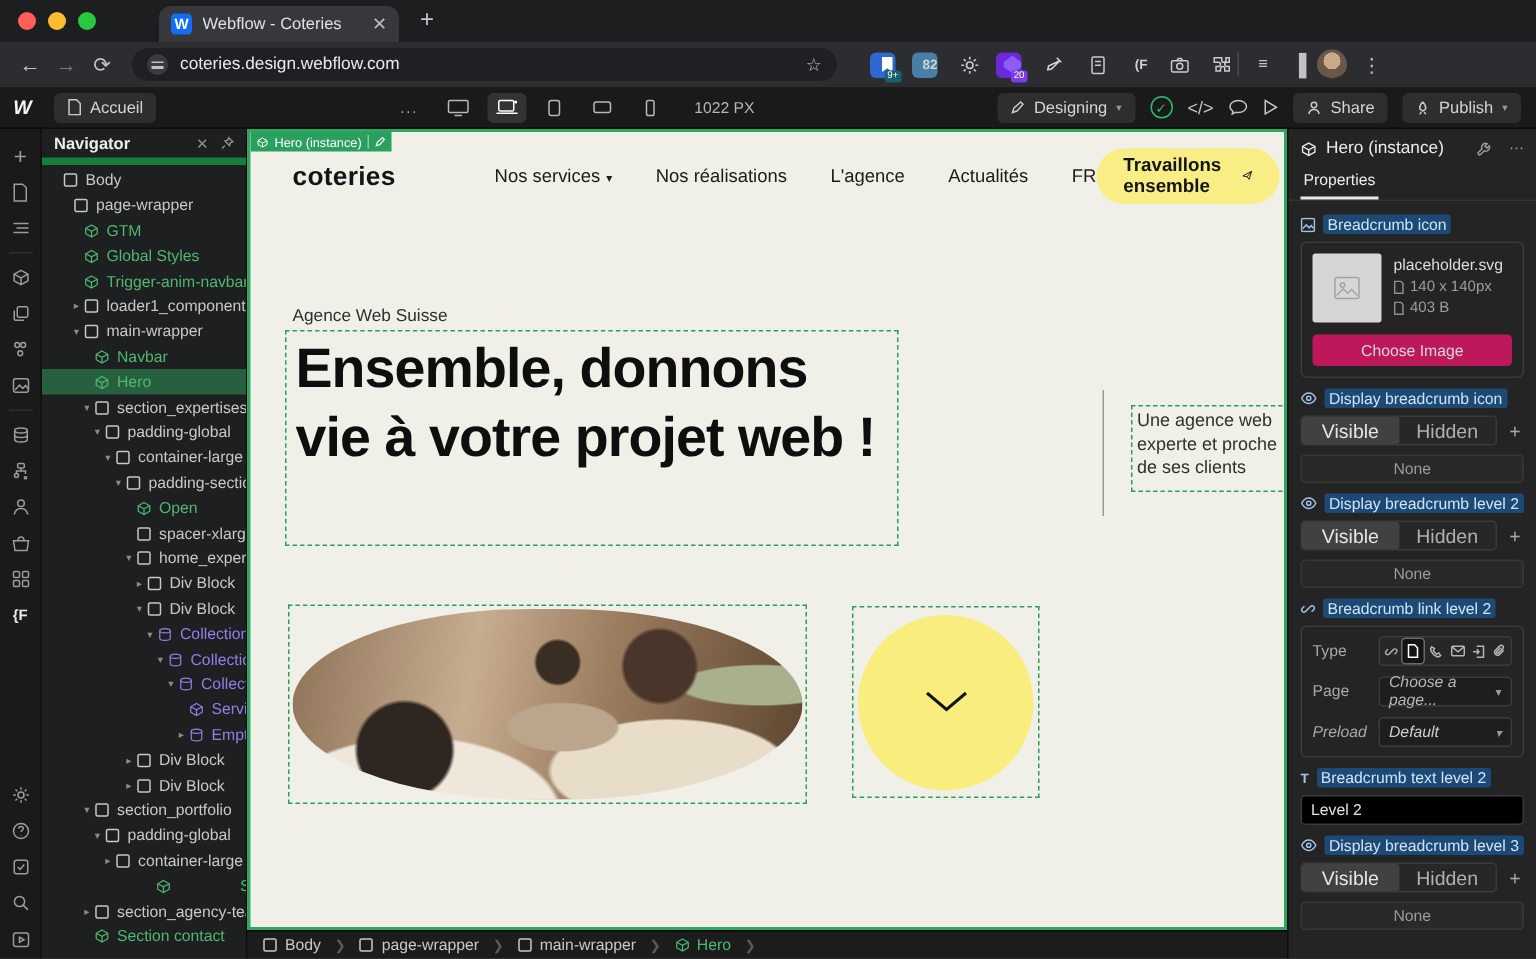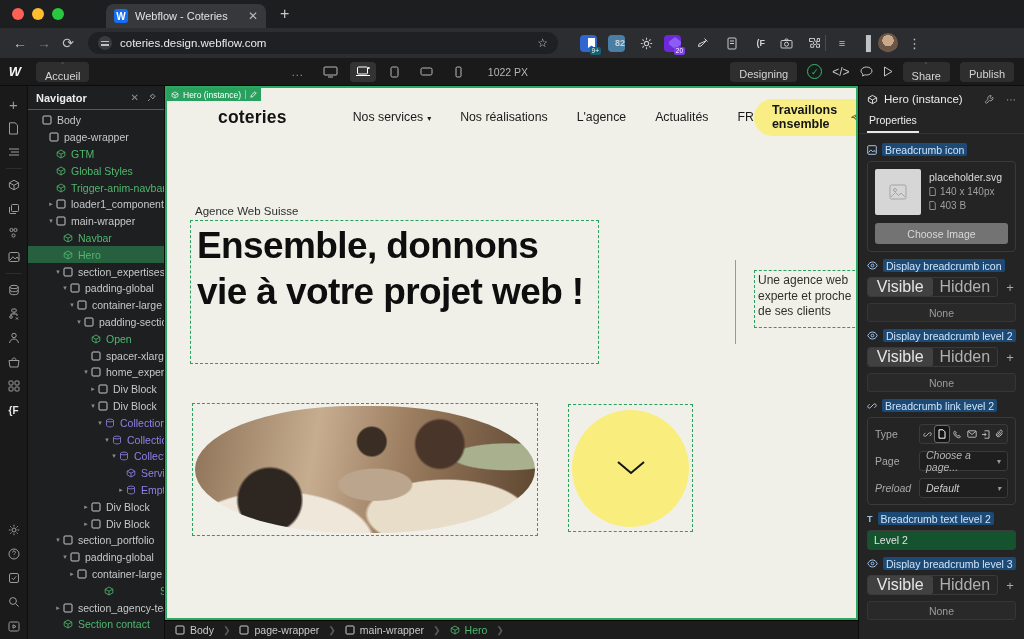--- a/index.html
+++ b/index.html
@@ -41,21 +41,21 @@
   .sep-v { width:1px; height:16px; background:#4a4b4e; margin:0 4px; }
   .avatar { width:20px; height:20px; border-radius:50%;
             background:radial-gradient(circle at 50% 38%, #c9a98a 0 35%, #6b5748 36% 70%, #3c342d 71%); }
   .menu-dots { color:#c0c2c5; font-size:13px; margin:0 6px 0 10px; letter-spacing:0; }
 
   
   .wftoolbar { position:absolute; left:0; top:58px; width:1024px; height:28px; background:#1a1a1a;
                display:flex; align-items:center; border-bottom:1px solid #0c0c0c; }
   .wf-logo { width:30px; text-align:center; color:#f5f5f5; font-weight:bold; font-size:13px; font-style:italic; }
   .chip { display:flex; align-items:center; gap:6px; background:#2e2e2e; border-radius:4px;
-          height:20px; padding:0 9px; color:#d4d4d4; font-size:11px;flex-direction:column; }
+          height:20px; padding:0 9px; color:#d4d4d4; font-size:11px; }
   .toolbar-dots { color:#9a9a9a; margin-left:auto; font-size:11px; letter-spacing:1px; }
   .devices { display:flex; align-items:center; gap:6px; margin-left:14px; }
   .dev { width:26px; height:20px; display:flex; align-items:center; justify-content:center; border-radius:4px; }
   .dev.sel { background:#333; }
   .dev svg { stroke:#b9b9b9; }
   .dev.sel svg { stroke:#fff; }
   .px-label { color:#b5b5b5; font-size:10.5px; margin:0 0 0 16px; }
   .right-tools { display:flex; align-items:center; gap:10px; margin-left:auto; margin-right:10px; }
   .icon-plain { color:#c4c4c4; font-size:12px; display:flex; align-items:center; }
   .check-circle { width:15px; height:15px; border-radius:50%; border:1.5px solid #2dbd6e; color:#2dbd6e;
@@ -67,40 +67,40 @@
   .rail { width:28px; background:#1a1a1a; border-right:1px solid #0e0e0e; display:flex;
           flex-direction:column; align-items:center; padding-top:7px; }
   .rail-btn { width:22px; height:22px; margin-bottom:2px; display:flex; align-items:center;
               justify-content:center; color:#9c9c9c; font-size:12px; }
   .rail-btn svg { stroke:#9c9c9c; }
   .rail-gap { flex:1; }
   .rail-div { width:16px; height:1px; background:#2e2e2e; margin:3px 0 5px; }
 
   .navpanel { width:137px; background:#1e1f20; border-right:1px solid #0c0c0c; display:flex;
               flex-direction:column; overflow:hidden; }
-  .navpanel-head { height:24px; display:flex; align-items:center; padding:0 8px; border-bottom:1px solid #15803d; }
+  .navpanel-head { height:24px; display:flex; align-items:center; padding:0 8px; border-bottom:5px solid #15803d; }
   .navpanel-title { color:#ededed; font-size:11px; font-weight:bold; flex:1; }
   .navpanel-head .hicon { color:#8f8f8f; font-size:10px; margin-left:8px; }
   .tree { flex:1; overflow:hidden; padding-top:2px; }
   .trow { height:16.8px; display:flex; align-items:center; font-size:10.5px; color:#c6c8c9;
           white-space:nowrap; overflow:hidden; }
   .trow.sel { background:#27603f; color:#9fdcba; }
   .trow .arrow { width:8px; font-size:7px; color:#8a8a8a; flex:0 0 8px; text-align:center; }
   .trow .ticon { width:11px; height:11px; margin:0 4px 0 1px; flex:0 0 11px; display:flex; align-items:center; }
   .trow .ticon svg { width:10px; height:10px; }
   .trow.green { color:#4fb86f; } .trow.purple { color:#8f80e8; }
   .trow.sel .arrow { color:#9fdcba; }
 
   
   .center { width:693px; display:flex; flex-direction:column; }
   .canvas { position:relative; height:534px; background:#f0f0e9; border:2px solid #2aa961; overflow:hidden; }
   .hero-badge { position:absolute; left:0; top:0; display:flex; align-items:center; height:13px;
                 background:#2aa05e; color:#fff; font-size:8.5px; padding:0 4px; gap:4px; z-index:5; }
   .hero-badge .bsep { width:1px; height:9px; background:rgba(255,255,255,.45); }
-  .site-nav { display:flex; align-items:center; padding:10px 6px 0 28px; height:48px;margin-left:23px; }
+  .site-nav { display:flex; align-items:center; padding:10px 6px 0 28px; height:48px; }
   .logo { font-size:17.5px; font-weight:bold; color:#141414; letter-spacing:0.2px; }
   .menu { display:flex; align-items:center; gap:29px; margin-left:66px; font-size:12.3px; color:#1b1b1b; }
   .menu .mi { white-space:nowrap; }
   .menu .chev { font-size:8px; color:#1b1b1b; margin-left:4px; }
   .cta { margin-left:auto; background:#f8ee85; border-radius:19px; height:37px; display:flex;
          align-items:center; padding:0 18px; gap:8px; font-size:12.5px; font-weight:bold; color:#141414; }
   .eyebrow { position:absolute; left:28px; top:117px; font-size:11.5px; color:#2e2e2e; }
   .headline-box { position:absolute; left:23px; top:132px; width:409px; height:144px;
                   border:1px dashed #2aa05e; padding:2px 6px; }
   .headline { font-size:37px; line-height:46px; font-weight:bold; color:#0e0e0e; letter-spacing:-0.6px; }
@@ -146,44 +146,44 @@
   .plabel { display:flex; align-items:center; gap:5px; margin:7px 0 5px; font-size:10.5px; }
   .plabel .ltxt { background:#1d4a74; color:#cfe4fb; padding:0.5px 3px; border-radius:2px; }
   .plabel svg, .plabel .lic { color:#9fc3e8; flex:0 0 auto; }
   .card { border:1px solid #3a3a3a; border-radius:4px; padding:7px; }
   .imgrow { display:flex; gap:8px; }
   .thumb { width:46px; height:46px; background:#d6d6d6; border-radius:2px; display:flex;
            align-items:center; justify-content:center; }
   .imeta { font-size:10px; color:#9e9e9e; display:flex; flex-direction:column; gap:3px; padding-top:2px; }
   .imeta .fname { color:#dcdcdc; font-size:10.5px; }
   .imeta .mrow { display:flex; gap:4px; align-items:center; }
-  .btn-wide { margin-top:8px; height:21px; background:#737373; border-radius:3px; color:#d8d8d8;
+  .btn-wide { margin-top:8px; height:21px; background:#be185d; border-radius:3px; color:#d8d8d8;
               font-size:10.5px; display:flex; align-items:center; justify-content:center; }
   .segrow { display:flex; align-items:center; gap:6px; }
   .segmented { flex:1; height:20px; background:#272728; border:1px solid #3a3a3a; border-radius:3px;
                display:flex; overflow:hidden; }
-  .seg { flex:1; display:flex; align-items:center; justify-content:center; font-size:16px; color:#b0b0b0; }
+  .seg { flex:1; display:flex; align-items:center; justify-content:center; font-size:13px; color:#b0b0b0; }
   .seg.on { background:#414142; color:#e6e6e6; border-radius:2px; }
   .seg.dark-on { background:#141414; border:1px solid #5c5c5c; border-radius:3px; color:#eee; }
   .plus { color:#a8a8a8; font-size:13px; width:12px; text-align:center; }
   .none-btn { margin-top:6px; height:19px; border:1px solid #363637; background:#29292a; border-radius:3px;
               color:#9b9b9b; font-size:10.5px; display:flex; align-items:center; justify-content:center; }
   .group { border:1px solid #3a3a3a; border-radius:4px; padding:6px 7px; }
   .grow { display:flex; align-items:center; margin-bottom:7px; }
   .grow:last-child { margin-bottom:0;font-style:italic; }
   .glabel { width:44px; flex:0 0 44px; font-size:10.5px; color:#a8a8a8; }
   .typeicons { flex:1; height:20px; background:#272728; border:1px solid #3a3a3a; border-radius:3px;
                display:flex; align-items:center; }
   .ticell { flex:1; height:100%; display:flex; align-items:center; justify-content:center; color:#b5b5b5; }
   .ticell.sel { background:#141414; border:1px solid #6a6a6a; border-radius:3px; color:#fff; }
   .selectbox { flex:1; height:20px; background:#1e1e1f; border:1px solid #3a3a3a; border-radius:3px;
                display:flex; align-items:center; padding:0 6px; font-size:10.5px; color:#cdcdcd; }
   .selectbox .sval { flex:1; } .selectbox .ital { font-style:italic; color:#b6b6b6; }
   .selectbox .dchev { font-size:8px; color:#9a9a9a; }
-  .inputbox { height:20px; background:#14532d; border:1px solid #3a3a3a; border-radius:3px;
+  .inputbox { height:20px; background:#000000; border:1px solid #3a3a3a; border-radius:3px;
               display:flex; align-items:center; padding:0 6px; font-size:10.5px; color:#e2e2e2; flex:1; }
   svg { display:block; }
 </style>
 </head>
 <body>
 
 <div class="app">
 
   <div class="tabstrip">
     <div class="lights">

